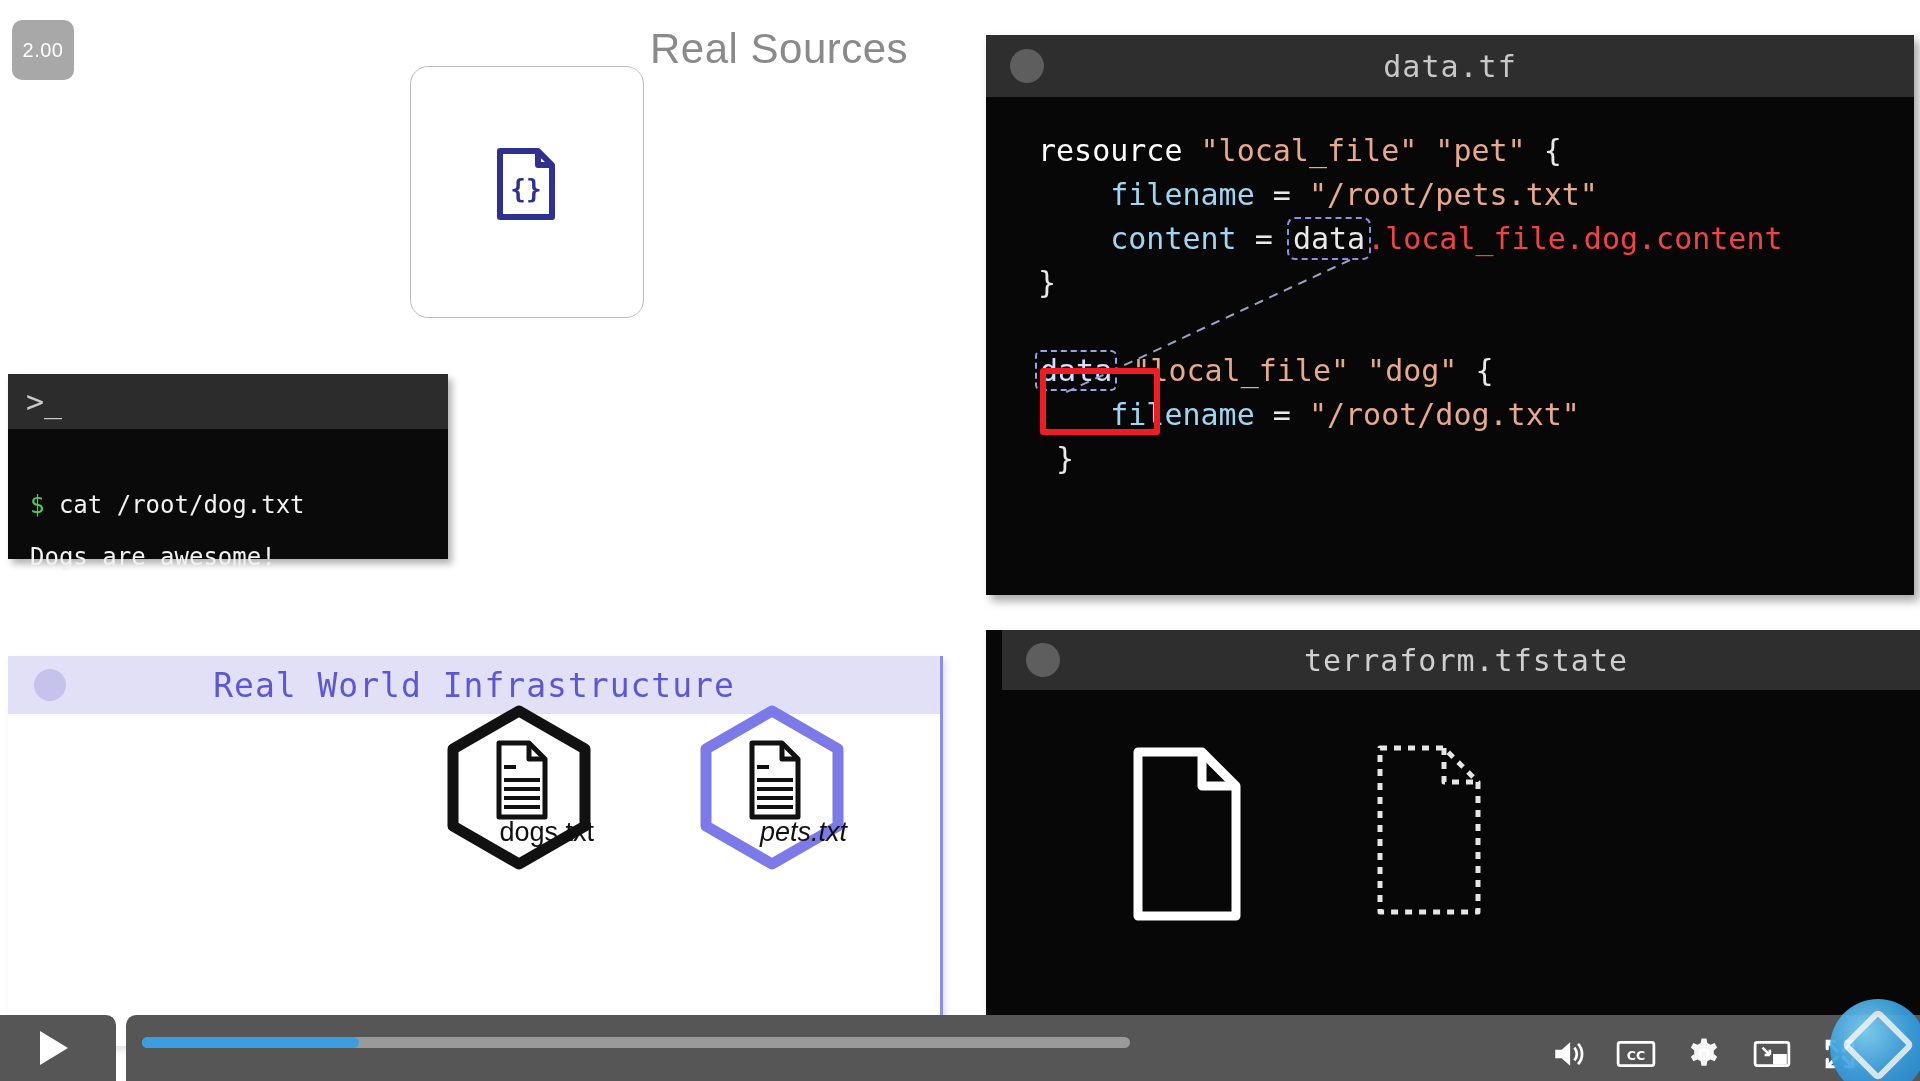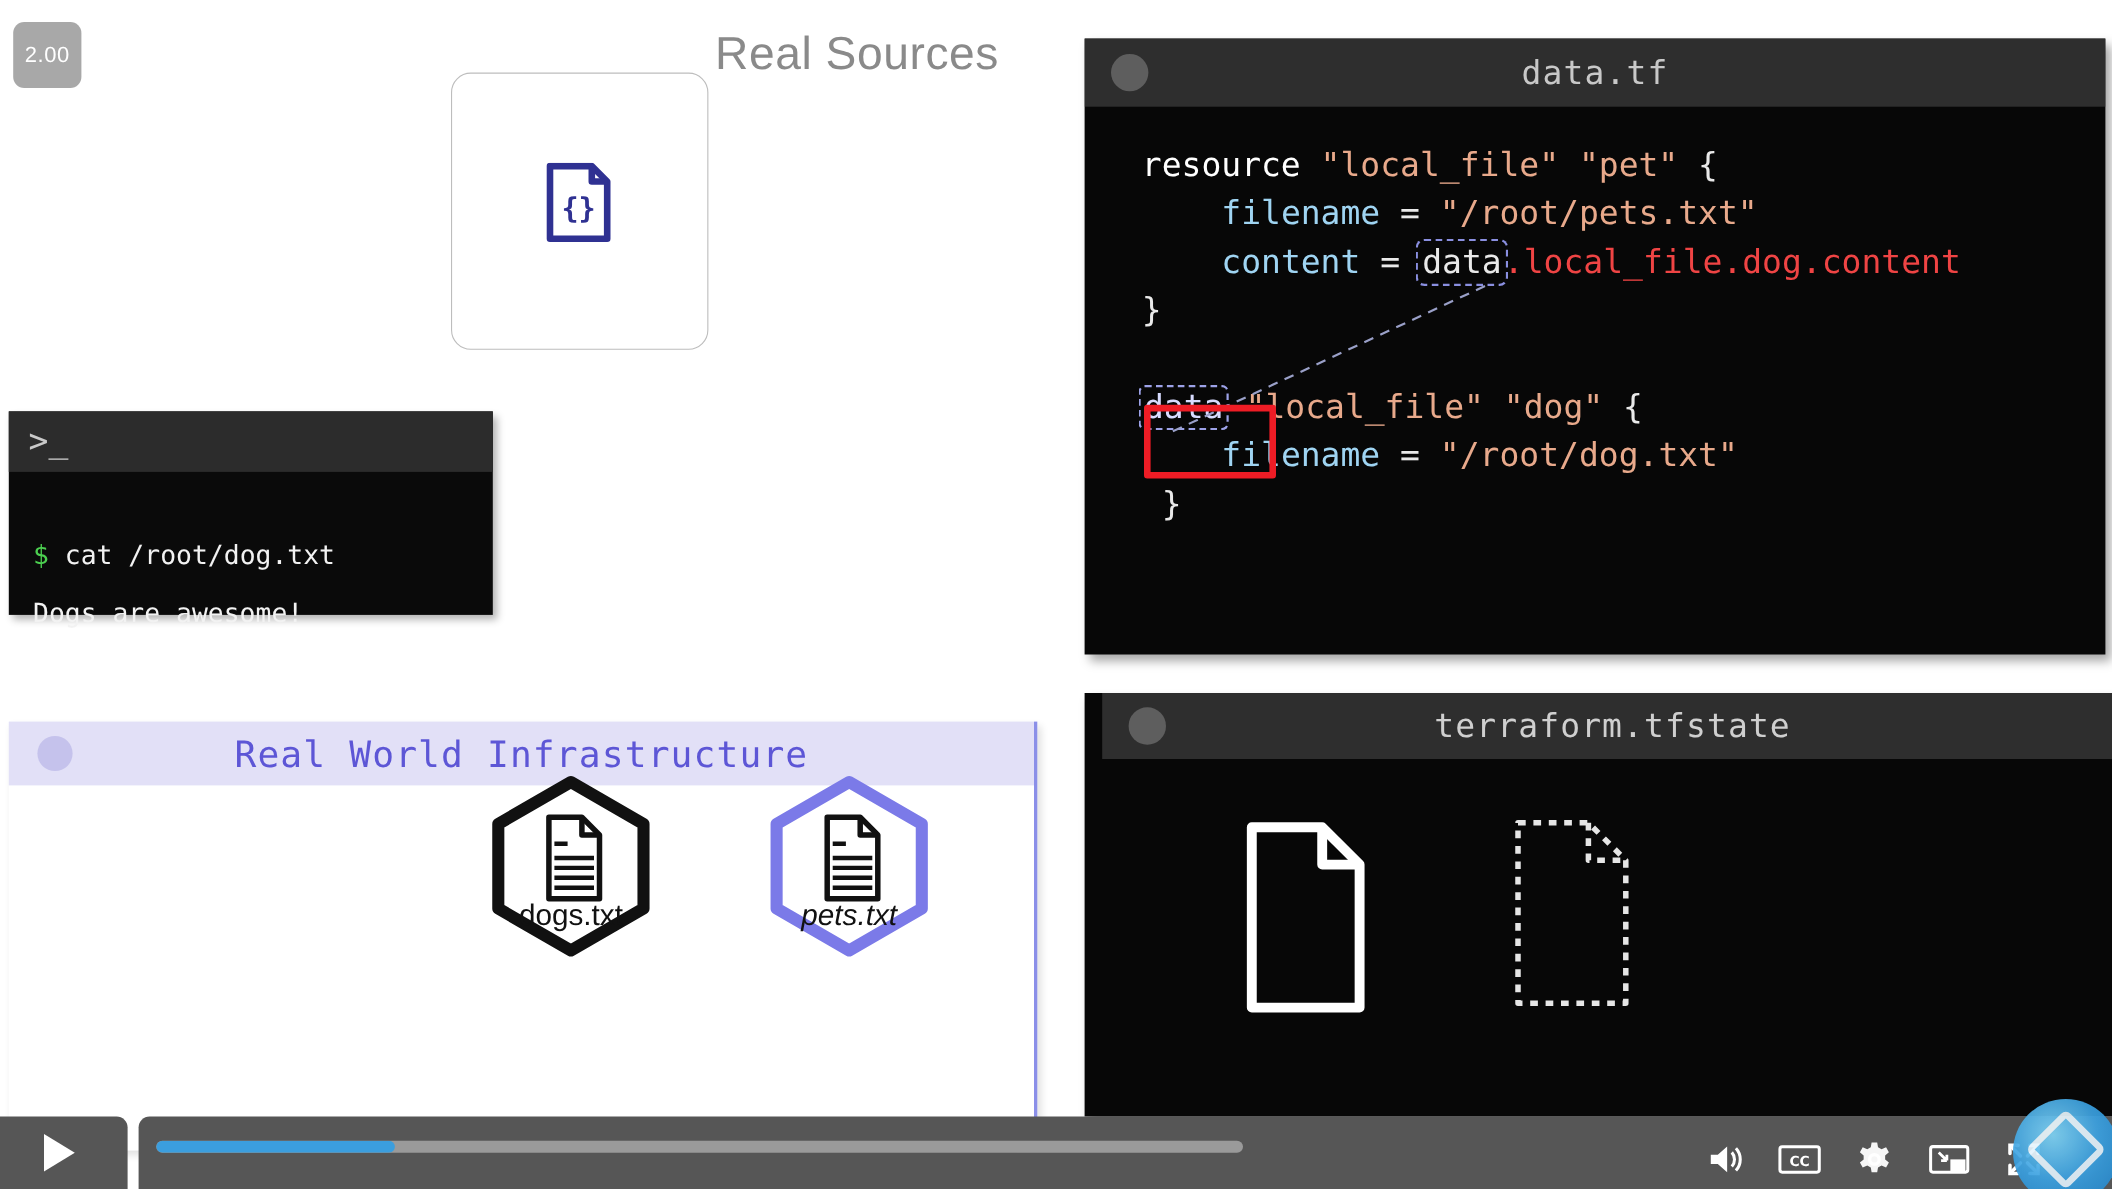--- a/index.html
+++ b/index.html
@@ -120,21 +120,21 @@
   .rwi-dot{
     position:absolute;left:26px;top:50%;transform:translateY(-50%);
     width:32px;height:32px;border-radius:50%;background:#c5c2ec;
   }
   .rwi-title{
     font-family:"DejaVu Sans Mono",monospace;
     font-size:33px;color:#5d56d6;letter-spacing:1px;
   }
   .hexnode{position:absolute;width:150px;height:165px;}
   .hexlabel{
-    position:absolute;left:0;right:0;bottom:22px;text-align:center;
+    position:absolute;left:0;right:0;bottom:22px;text-align:right;
     font-size:27px;color:#111;
   }
   #hex-dogs{left:444px;top:705px;}
   #hex-pets{left:697px;top:705px;font-style:italic;}
 
   
   .svg-layer{position:absolute;inset:0;pointer-events:none;}
 
   
   .player{

